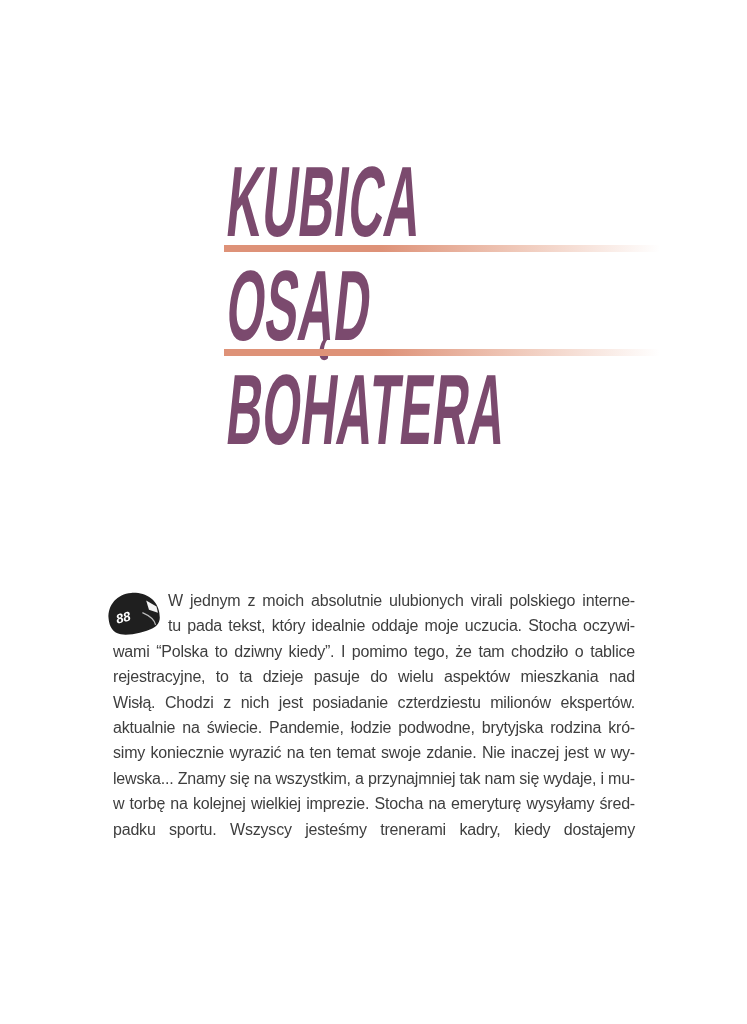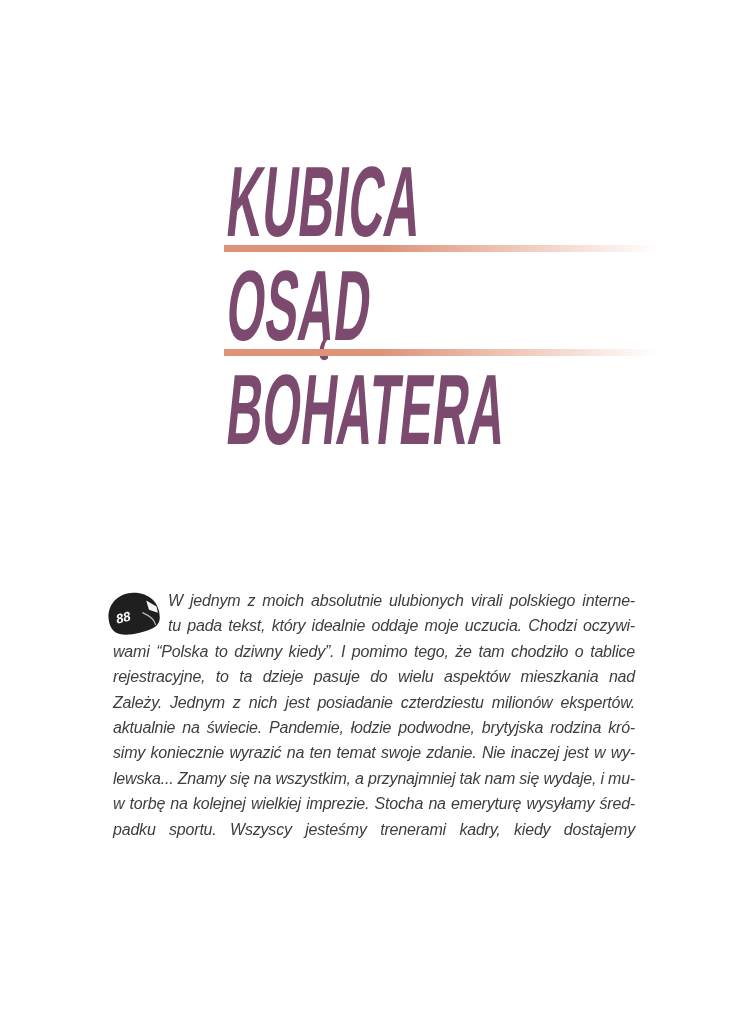--- a/index.html
+++ b/index.html
@@ -42,21 +42,20 @@
     font-size:16px;
     line-height:25.4px;
     height:25.4px;
     letter-spacing:-0.2px;
     word-spacing:-1px;
     color:#3e3e3e;
     text-align:justify;
     text-align-last:justify;
     -moz-text-align-last:justify;
     overflow:visible;
-    font-style:italic;
   }
   .body-line.indent { padding-left:55px; }
 
   .helmet {
     position:absolute; left:-9px; top:4px;
     width:58px; height:47px;
   }
 </style>
 </head>
 <body>
@@ -86,24 +85,24 @@
                C 27 46.5, 42 43, 51 38.5
                C 56 36, 58.5 32, 58.5 27
                L 58 22
                C 56 8, 43 0, 28 1 Z" fill="#1f1f1f"></path>
       <path d="M 44 9 L 55 15.5 L 56.5 22 L 47 19 Z" fill="#ffffff" opacity="0.95"></path>
       <path d="M 40 22 C 47 25, 53 30, 54 35" stroke="#ffffff" stroke-width="1.3" fill="none" opacity="0.7"></path>
       <text x="12" y="32" transform="rotate(-14 20 28)" font-family="Liberation Sans, sans-serif" font-size="14" font-weight="bold" font-style="italic" fill="#ffffff">88</text>
     </svg>
 
     <div class="body-line indent">W jednym z moich absolutnie ulubionych virali polskiego interne-</div>
-    <div class="body-line indent">tu pada tekst, który idealnie oddaje moje uczucia. Chodzi oczywi-</div>
+    <div class="body-line indent">tu pada tekst, który idealnie oddaje moje uczucia. Stocha oczywi-</div>
     <div class="body-line">wami “Polska to dziwny kiedy”. I pomimo tego, że tam chodziło o tablice</div>
     <div class="body-line">rejestracyjne, to ta dzieje pasuje do wielu aspektów mieszkania nad</div>
-    <div class="body-line">Zależy. Jednym z nich jest posiadanie czterdziestu milionów ekspertów.</div>
+    <div class="body-line">Wisłą. Chodzi z nich jest posiadanie czterdziestu milionów ekspertów.</div>
     <div class="body-line">aktualnie na świecie. Pandemie, łodzie podwodne, brytyjska rodzina kró-</div>
     <div class="body-line">simy koniecznie wyrazić na ten temat swoje zdanie. Nie inaczej jest w wy-</div>
     <div class="body-line">lewska... Znamy się na wszystkim, a przynajmniej tak nam się wydaje, i mu-</div>
     <div class="body-line">w torbę na kolejnej wielkiej imprezie. Stocha na emeryturę wysyłamy śred-</div>
     <div class="body-line">padku sportu. Wszyscy jesteśmy trenerami kadry, kiedy dostajemy</div>
   </div>
 
 </div>
 
 </body></html>

